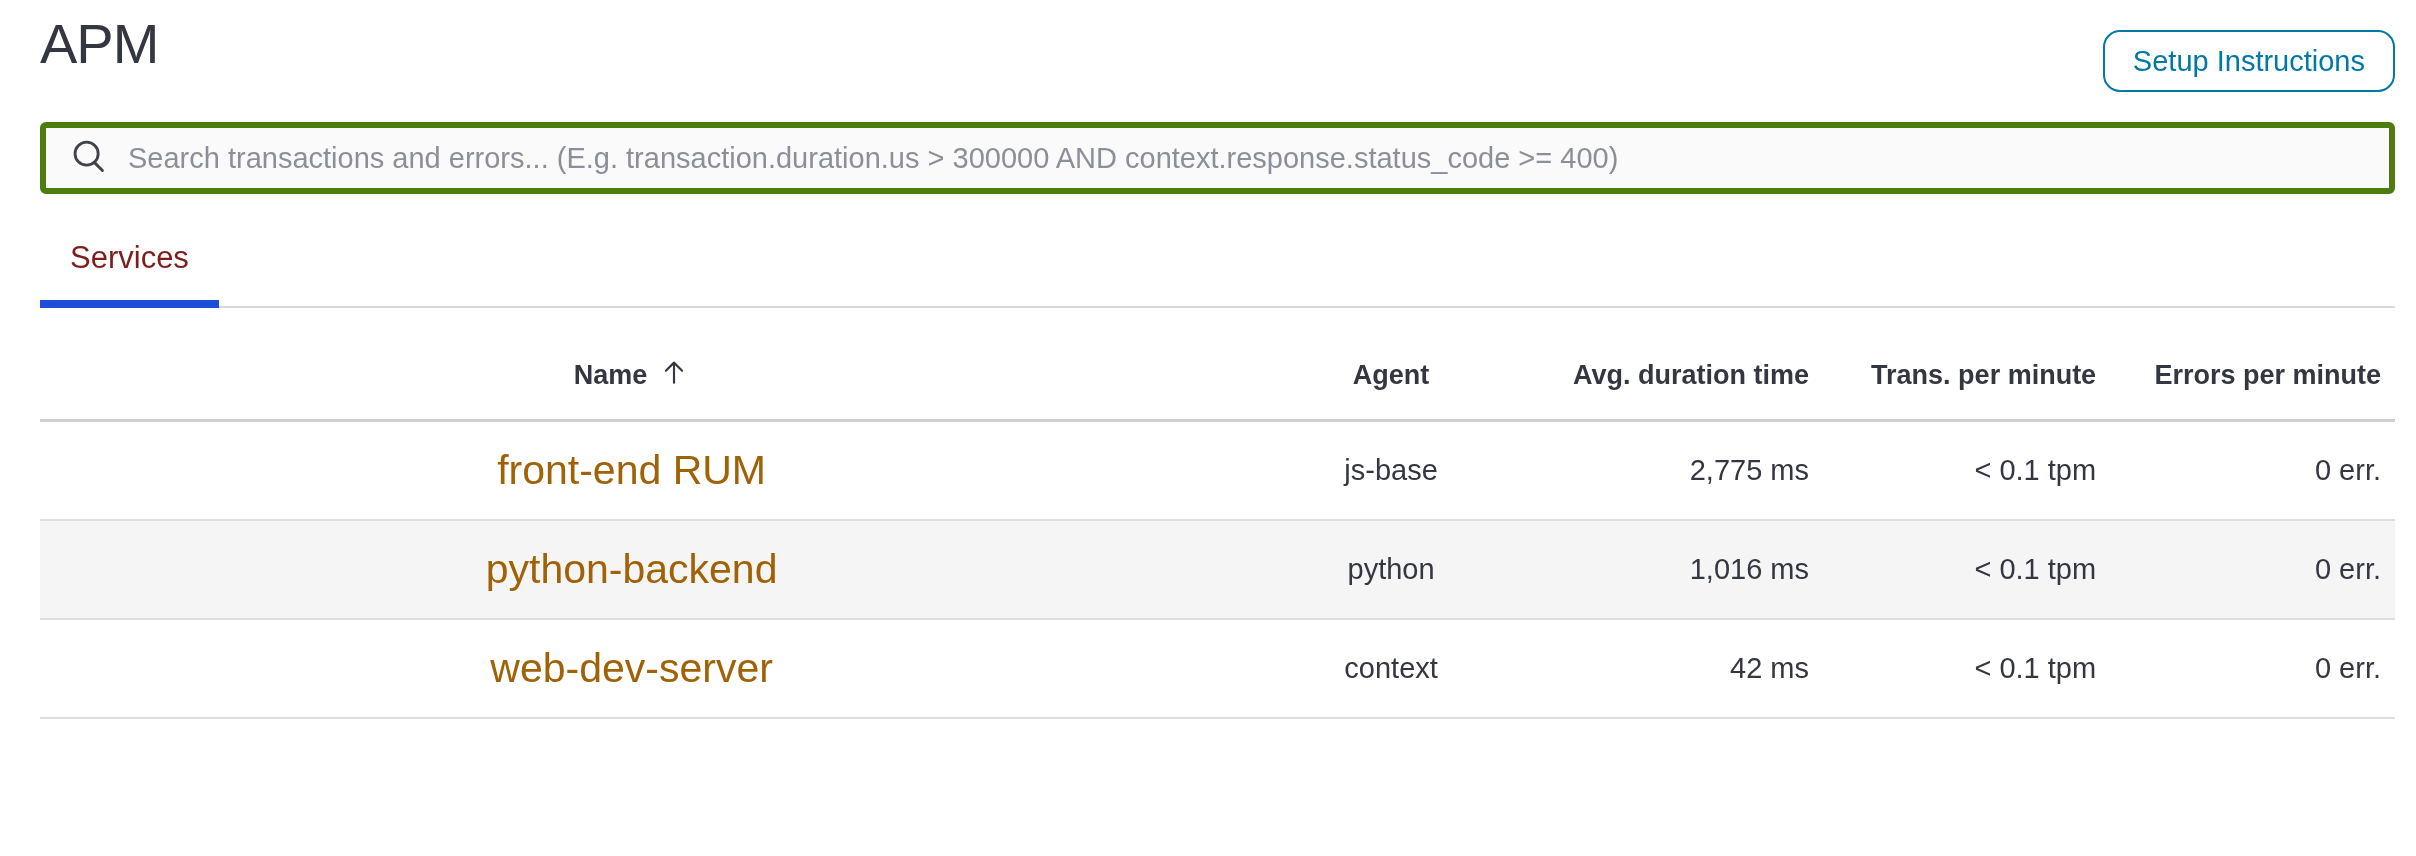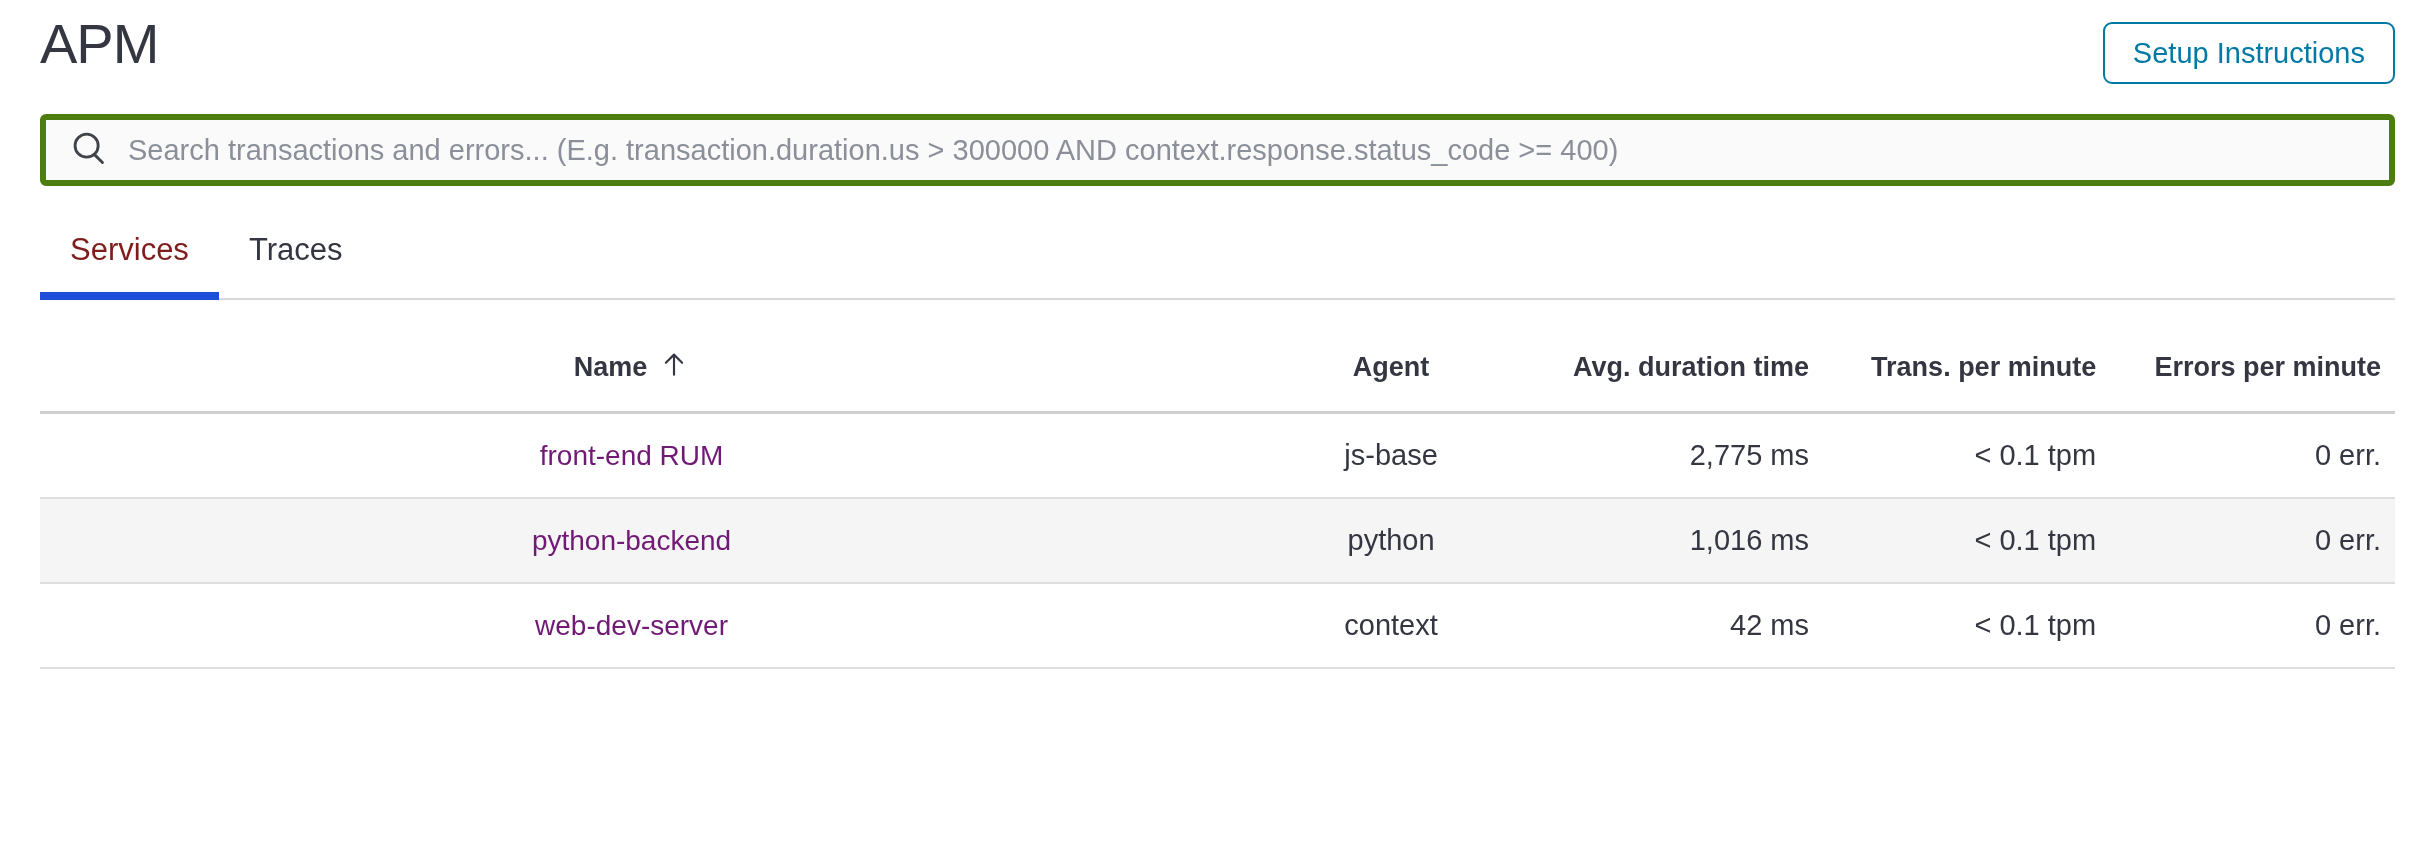--- a/index.html
+++ b/index.html
@@ -22,30 +22,30 @@
   }
   .page-title {
     margin: 0;
     font-size: 56px;
     font-weight: 400;
     color: #343741;
     letter-spacing: -1px;
     line-height: 1.2;
   }
   .setup-btn {
-    margin-top: 12px;
+    margin-top: 20px;
     height: 62px;
     padding: 0 28px;
     font-family: "Liberation Sans", sans-serif;
     font-size: 29px;
     font-weight: 500;
     color: #0079a5;
     background: #ffffff;
     border: 2px solid #0079a5;
-    border-radius: 9px;
+    border-radius: 17px;
     cursor: pointer;
   }
 
   
   .search-bar {
     margin-top: 30px;
     height: 72px;
     background: #fafafa;
     border: 6px solid #4d7c0f;
     border-radius: 6px;
@@ -102,22 +102,22 @@
   .services-table tbody tr:nth-child(even) { background: #f5f5f5; }
   .services-table td {
     font-size: 29px;
     color: #343741;
     padding: 25px 14px;
     white-space: nowrap;
   }
   .al { text-align: center; }
   .ar { text-align: right; }
   .service-link {
-    color: #701a75;
-    font-size: 28px;
+    color: #a16207;
+    font-size: 41px;
     text-decoration: none;
     cursor: pointer;
   }
   .sort-icon { vertical-align: -4px; margin-left: 12px; }
 </style>
 </head>
 <body>
 
 <div class="page">
 
@@ -131,21 +131,20 @@
       <svg width="38" height="38" viewBox="0 0 24 24" fill="none">
         <circle cx="10.5" cy="10.5" r="7.3" stroke="#404349" stroke-width="1.8"></circle>
         <path d="M15.8 16.5 L20.5 21.2" stroke="#404349" stroke-width="1.8" stroke-linecap="round"></path>
       </svg>
     </span>
     <input class="search-input" type="text" placeholder="Search transactions and errors... (E.g. transaction.duration.us &gt; 300000 AND context.response.status_code &gt;= 400)" style="">
   </div>
 
   <div class="tabs">
     <div class="tab active">Services</div>
-    <div class="tab">Traces</div>
   </div>
 
   <table class="services-table">
     <colgroup>
       <col style="width:50.4%">
       <col style="width:14.3%">
       <col style="width:11%">
       <col style="width:12.2%">
       <col style="width:12.1%">
     </colgroup>

